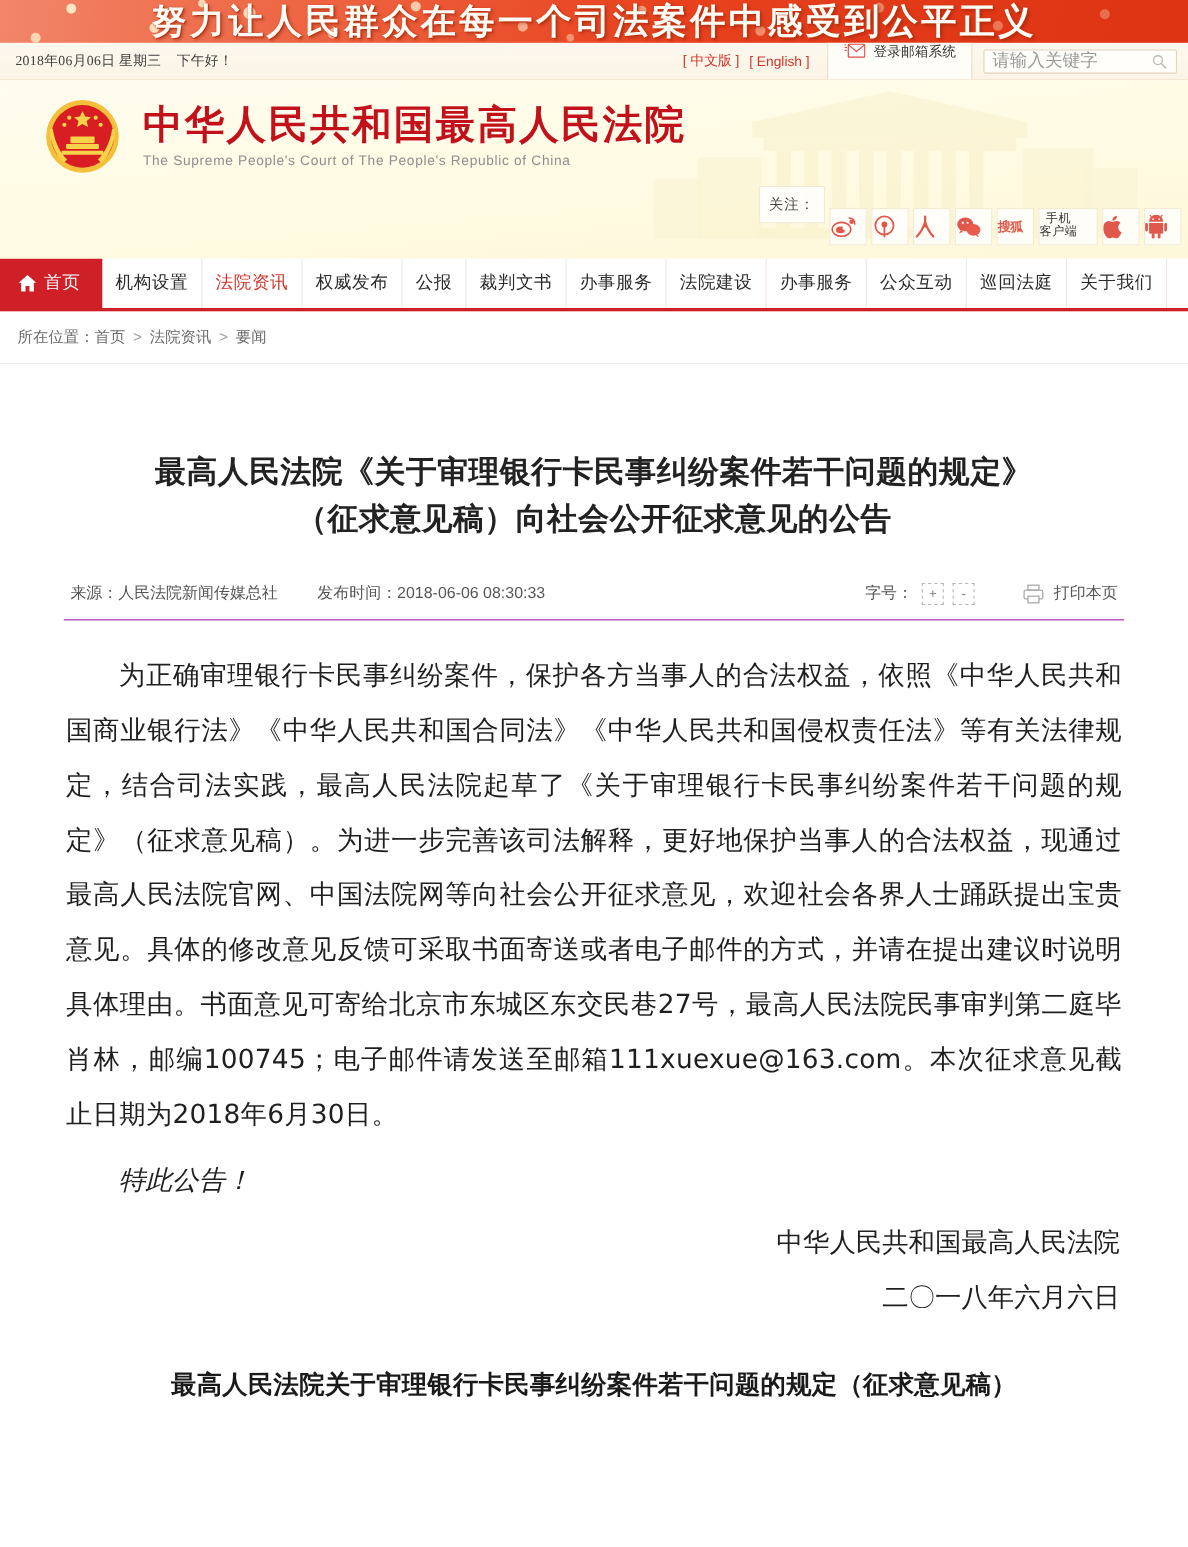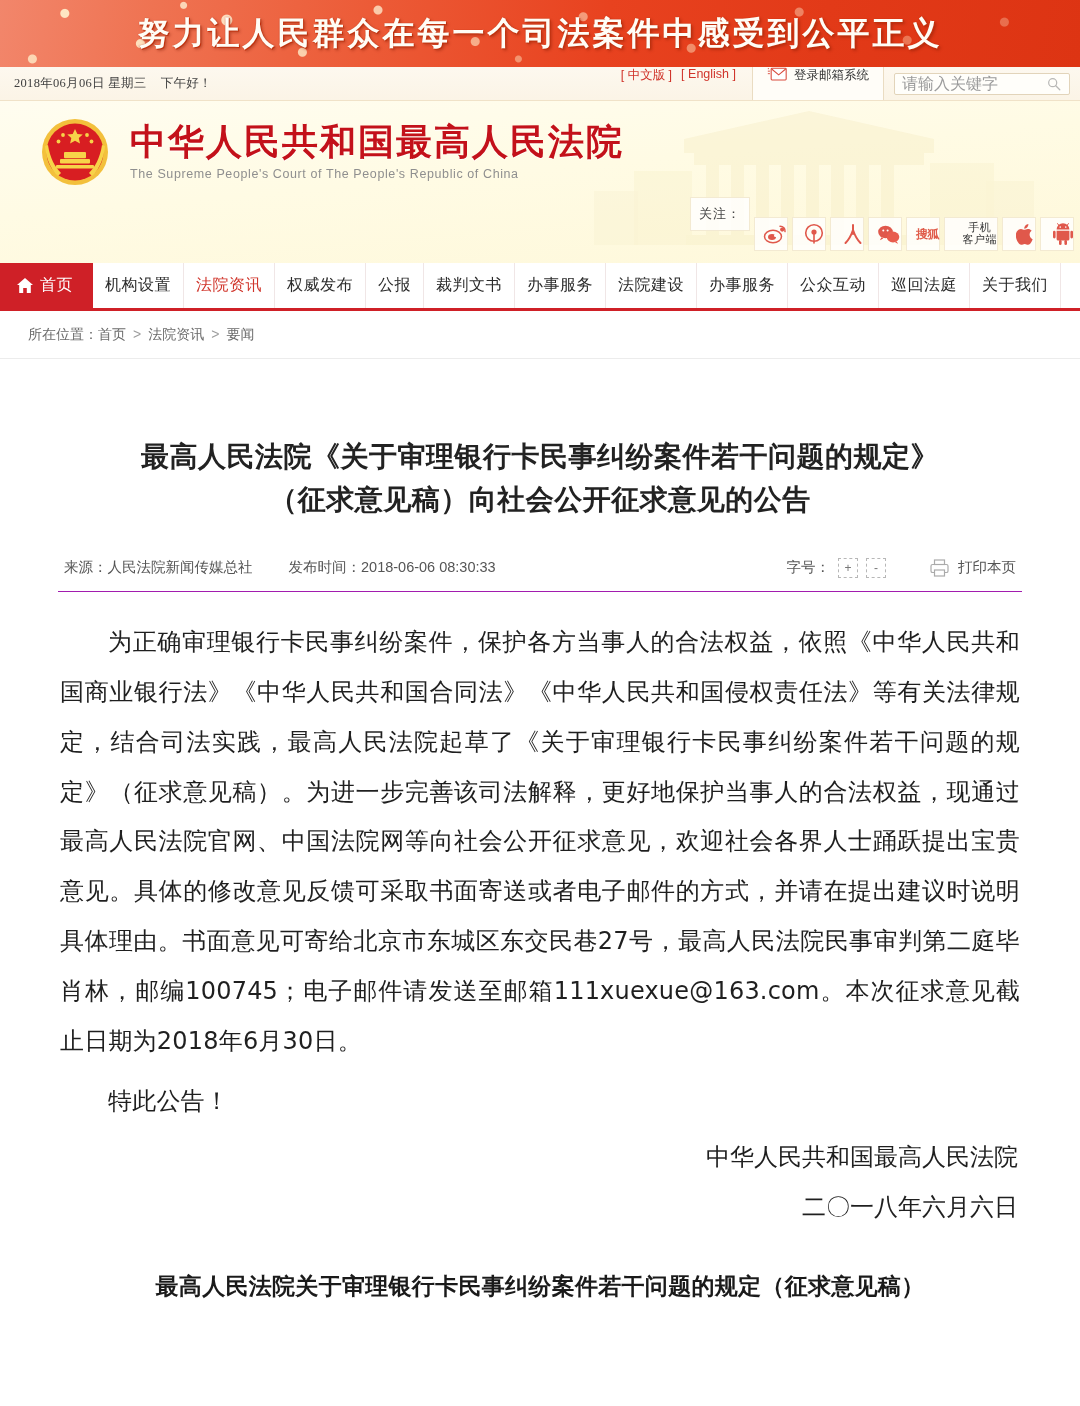--- a/index.html
+++ b/index.html
@@ -8,21 +8,21 @@
     font-family:"Liberation Sans","DejaVu Sans",sans-serif;
     background:#ffffff;
     width:1080px; height:1406px;
     overflow:hidden;
     -webkit-font-smoothing:antialiased;
   }
 
   
   .slogan-banner{
     position:relative;
-    height:67px;
+    height:39px;
     width:1080px;
     background:
       radial-gradient(circle at 6% 20%, rgba(255,236,200,.95) 0 4px, rgba(0,0,0,0) 5px),
       radial-gradient(circle at 13% 65%, rgba(255,236,200,.9) 0 4px, rgba(0,0,0,0) 5px),
       radial-gradient(circle at 21% 30%, rgba(255,240,210,.85) 0 5px, rgba(0,0,0,0) 6px),
       radial-gradient(circle at 28% 78%, rgba(255,236,200,.8) 0 4px, rgba(0,0,0,0) 5px),
       radial-gradient(circle at 35% 15%, rgba(255,240,210,.75) 0 4px, rgba(0,0,0,0) 5px),
       radial-gradient(circle at 44% 62%, rgba(255,236,200,.6) 0 4px, rgba(0,0,0,0) 5px),
       radial-gradient(circle at 54% 25%, rgba(255,240,210,.5) 0 4px, rgba(0,0,0,0) 5px),
       radial-gradient(circle at 64% 72%, rgba(255,236,200,.45) 0 4px, rgba(0,0,0,0) 5px),
@@ -71,21 +71,21 @@
     white-space:nowrap;
     font-family:Liberation Serif, serif;
   }
   .util-date .greet{ margin-left:14px; }
   .util-right{
     position:absolute;
     right:0; top:0; bottom:0;
     display:flex; align-items:stretch;
   }
   .lang-group{
-    display:flex; align-items:flex-start; gap:9px;
+    display:flex; align-items:center; gap:9px;
     padding:0 16px;
     font-size:12.5px;
     color:#d0342a;
     white-space:nowrap;
   }
   .lang-group span{ cursor:pointer; }
   .mail-login{
     display:flex; align-items:flex-start; gap:7px;
     padding:0 14px;
     border-left:1px solid #eadcc2;
@@ -172,21 +172,21 @@
     border:1px solid #f3ead2;
     font-size:13px; color:#444;
     padding:0 8px;
     letter-spacing:1px;
     white-space:nowrap;
   }
   .follow-ico{
     width:34px; height:34px;
     background:rgba(255,255,255,.82);
     border:1px solid #f3ead2;
-    display:flex; align-items:center; justify-content:flex-end;margin-top:40px;
+    display:flex; align-items:center; justify-content:flex-start;margin-top:40px;
   }
   .follow-ico svg{ display:block; }
   .follow-ico.wide{ width:54px; }
   .follow-ico .two-line{
     font-size:11px; line-height:1.08; color:#333; text-align:center;
     letter-spacing:.5px;
   }
   .follow-ico .sohu-txt{
     font-size:12px; font-weight:bold; color:#e05c4a; letter-spacing:-.5px;
   }
@@ -221,21 +221,21 @@
   .home-ico{ width:18px; height:17px; display:block; }
 
   
   .crumb-wrap{
     height:48px;
     width:1080px;
     display:flex; align-items:center;
     border-bottom:1px solid #ececec;
   }
   .crumb{
-    padding-left:28px;
+    padding-left:16px;
     font-size:14px;
     color:#6b6b6b;
     white-space:nowrap;
   }
   .crumb a{ color:#6b6b6b; text-decoration:none; cursor:pointer; }
   .crumb .sep{ margin:0 7px; color:#9d9d9d; }
 
   
   .article{
     width:1080px;
@@ -276,21 +276,21 @@
   .body-text{
     padding:26px 2px 0 2px;
     font-family:"DejaVu Sans","Liberation Sans",sans-serif;
     font-size:24px;
     line-height:2.08;
     color:#1f1f1f;
     text-align:justify;
     letter-spacing:.2px;
   }
   .body-text p{ text-indent:2em; margin:0; }
-  .body-text p + p{ margin-top:10px; }
+  .body-text p + p{ margin-top:10px;font-style:italic; }
   .sign-block{
     font-family:"DejaVu Sans","Liberation Sans",sans-serif;
     font-size:24px;
     line-height:2.08;
     color:#1f1f1f;
     text-align:right;
     padding-right:4px;
     margin-top:6px;
   }
   .sub-heading{

